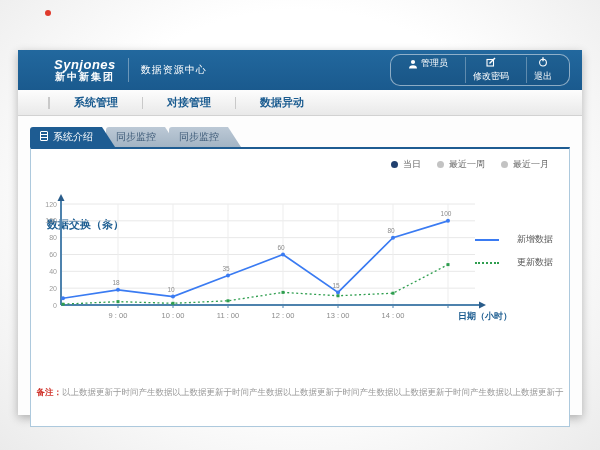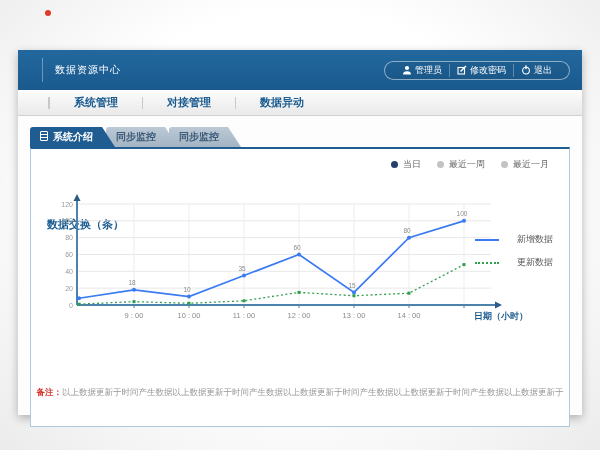--- a/index.html
+++ b/index.html
@@ -9,66 +9,70 @@
   .red-dot { position:absolute; left:45px; top:10px; width:6px; height:6px; border-radius:50%; background:#e03a2c; }
   .window { position:absolute; left:18px; top:50px; width:564px; height:365px; background:#fdfdfd;
     box-shadow:0 3px 9px rgba(0,0,0,.28); }
   
   .hdr { height:40px; background:linear-gradient(#22689e,#1a5a8e); display:flex; align-items:center; padding:0 12px; color:#fff; }
   .logo { text-align:center; line-height:1.05; margin-left:24px; }
   .logo .l1 { font-size:13px; font-weight:bold; font-style:italic; letter-spacing:.5px; }
   .logo .l2 { font-size:10px; font-weight:bold; letter-spacing:2px; }
   .hdr-sep { width:1px; height:24px; background:rgba(255,255,255,.35); margin:0 12px; }
   .app-title { font-size:10px; letter-spacing:1px; }
-  .hdr-right { margin-left:auto; display:flex; align-items:flex-start; gap:0;
+  .hdr-right { margin-left:auto; display:flex; align-items:flex-start; gap:10px;
     border:1px solid rgba(255,255,255,.5); border-radius:10px; padding:2px 10px; background:rgba(0,0,0,.06); }
   .hdr-btn { display:flex; align-items:center; gap:3px; font-size:9px; color:#fff; padding:0 7px; cursor:pointer; }
-  .hdr-btn + .hdr-btn { border-left:1px solid rgba(255,255,255,.3); }
+  .hdr-btn + .hdr-btn { border-left:1px solid rgba(255,255,255,.3);flex-direction:column; }
   .hdr-btn svg { display:block; }
   
   .nav { height:26px; background:linear-gradient(#fdfdfd,#e9e9e9); border-bottom:1px solid #d2d2d2;
     display:flex; align-items:center; padding-left:30px; }
   .nav-item { font-size:11px; font-weight:bold; color:#1b5c90; padding:0 24px; cursor:pointer; line-height:25px; }
   .nav-item.active { color:#c9392c; }
   .nav-div { width:1px; height:12px; background:#c9c9c9; }
   
   .content { position:relative; padding:11px 12px 0 12px; }
   .tabbar { display:flex; height:20px; }
-  .tab { position:relative; height:20px; line-height:20px; font-size:10px; font-weight:bold; padding:0 22px 0 10px;
+  .tab { position:relative; height:20px; line-height:20px; font-size:10px; font-weight:normal; padding:0 22px 0 10px;
     clip-path:polygon(0 0, calc(100% - 13px) 0, 100% 100%, 0 100%); border-top-left-radius:3px;
     margin-right:-9px; cursor:pointer;text-align:center; }
   .tab.active { background:#1e5c92; color:#fff; z-index:3; }
   .tab.inactive { background:linear-gradient(#bcc9d6,#a3b4c4); color:#3f5c79; }
   .tab .doc-ico { display:inline-block; width:8px; height:10px; border:1px solid #fff; border-radius:1px; margin-right:5px;
     vertical-align:-1px; background:linear-gradient(transparent 2px, #fff 2px, #fff 3px, transparent 3px, transparent 5px, #fff 5px, #fff 6px, transparent 6px); }
   .panel { position:relative; height:280px; background:#fff; border:1px solid #adc9dd; border-top:2px solid #1e5c92; }
   
   .filters { position:absolute; top:9px; right:20px; display:flex; gap:16px; }
   .radio { display:flex; align-items:center; gap:5px; font-size:9px; color:#666; cursor:pointer; }
   .radio .dot { width:7px; height:7px; border-radius:50%; background:#c3c3c3; }
   .radio.selected .dot { background:#21406e; }
   .ytitle { position:absolute; left:16px; top:26px; font-size:11px; font-weight:bold; color:#1b5c90;margin-top:42px; }
-  .chart-wrap { position:absolute; left:16px; top:42px; }
+  .chart-wrap { position:absolute; left:0; top:42px; }
   
   .legend { position:absolute; right:16px; top:84px; display:flex; flex-direction:column; gap:10px; }
   .leg-row { display:flex; align-items:center; gap:18px; font-size:9px; color:#555; }
   .leg-line { width:24px; height:0; border-top:2px solid #3a7bf2; }
   .leg-dotted { width:24px; height:0; border-top:2px dotted #2f9e4f; }
   .note { position:absolute; top:206px; left:0; width:100%; text-align:center; font-size:8.5px; color:#999; white-space:nowrap; overflow:hidden;margin-top:32px; }
   .note b { color:#d0342c; font-weight:bold; }
 </style>
 </head>
 <body>
 
 <div class="canvas">
   <div class="red-dot"></div>
 
   <div class="window">
 
     <div class="hdr">
+      <div class="logo">
+        <div class="l1">Synjones</div>
+        <div class="l2">新中新集团</div>
+      </div>
       <div class="hdr-sep"></div>
       <div class="app-title">数据资源中心</div>
       <div class="hdr-right">
         <div class="hdr-btn">
           <span>
               <svg width="10" height="10" viewBox="0 0 10 10">
                 <circle cx="5" cy="3" r="2.1" fill="#fff"></circle>
                 <path d="M1 9.6 a4 3.4 0 0 1 8 0 Z" fill="#fff"></path>
               </svg>
             </span>

